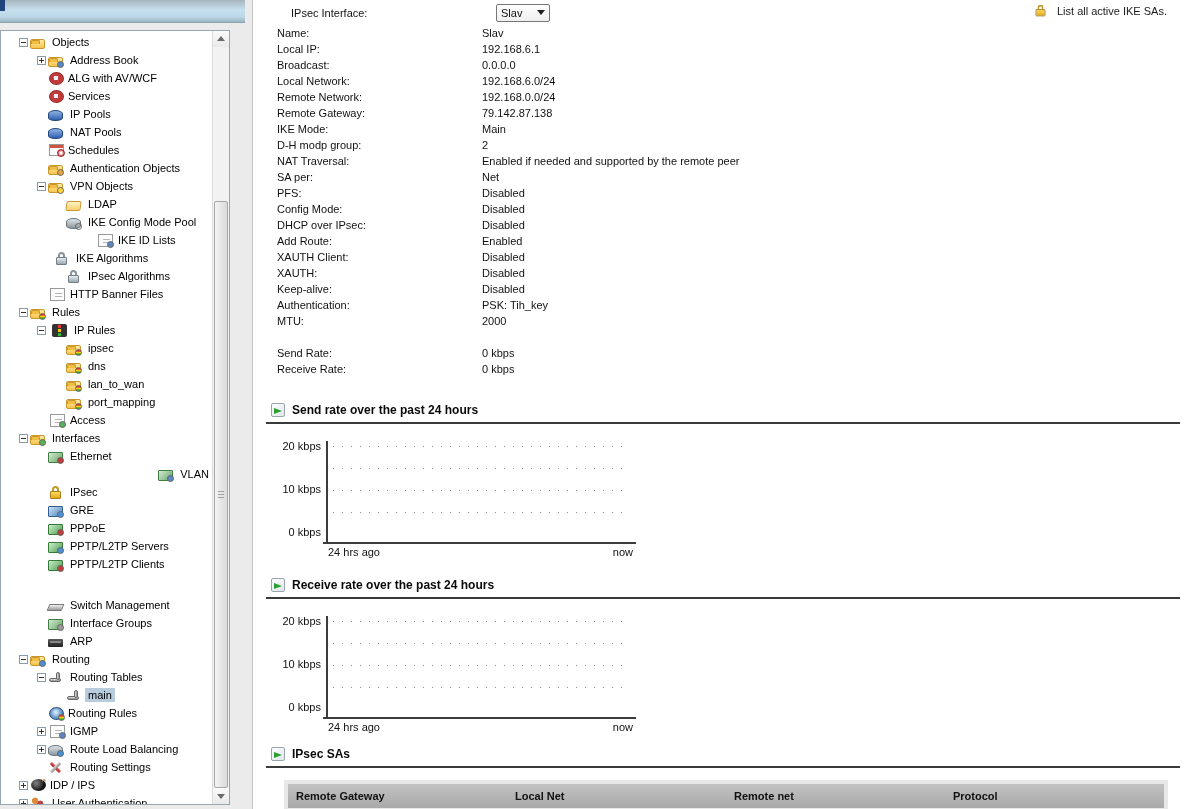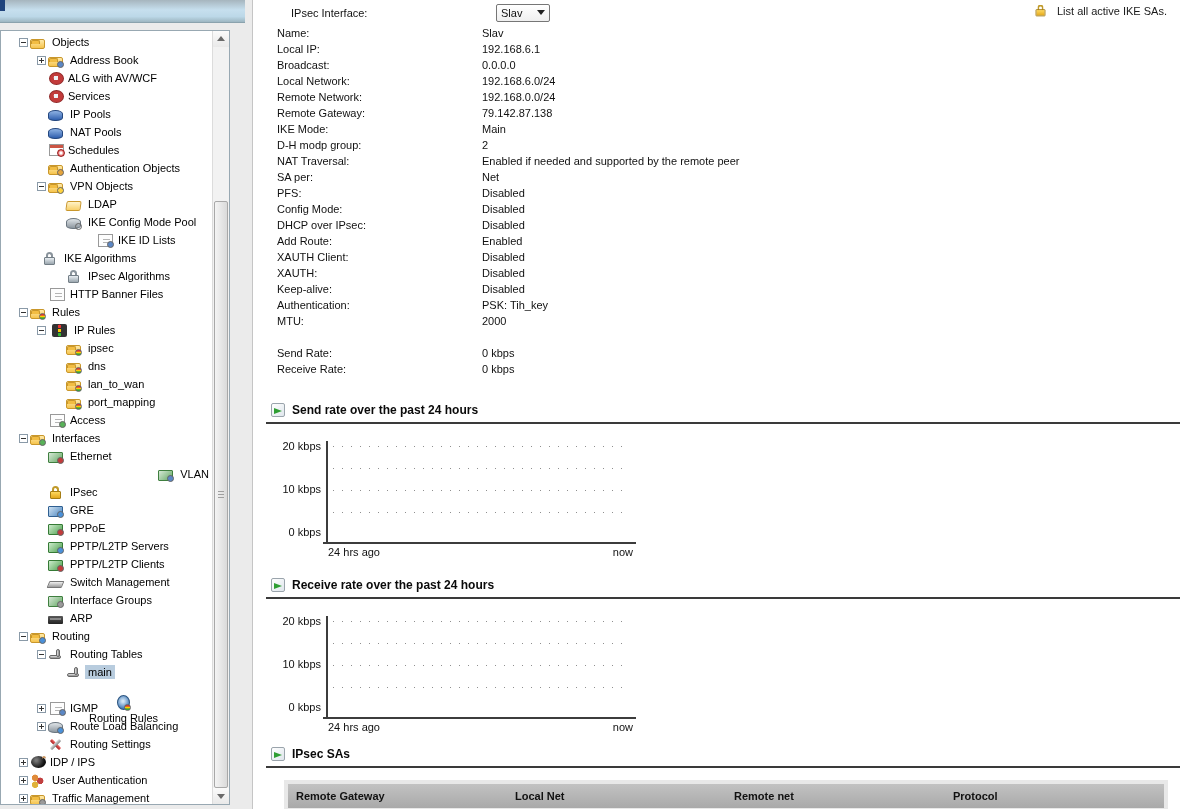--- a/index.html
+++ b/index.html
@@ -180,21 +180,21 @@
       <div class="tree-row" style="padding-left: 52px;">
         <span class="exp-box"></span>
         <span class="ti c-db-gray"></span>
         <span class="tlabel">IKE Config Mode Pool</span>
       </div>
       <div class="tree-row" style="padding-left: 82px;">
         <span class="exp-box"></span>
         <span class="ti c-doc b-blue"></span>
         <span class="tlabel">IKE ID Lists</span>
       </div>
-      <div class="tree-row" style="padding-left: 28px;">
+      <div class="tree-row" style="padding-left: 40px;">
         <span class="exp-box"></span>
         <span class="ti c-lock-gray"></span>
         <span class="tlabel">IKE Algorithms</span>
       </div>
       <div class="tree-row" style="padding-left: 52px;">
         <span class="exp-box"></span>
         <span class="ti c-lock-gray"></span>
         <span class="tlabel">IPsec Algorithms</span>
       </div>
       <div class="tree-row" style="padding-left: 34px;">
@@ -276,21 +276,21 @@
       <div class="tree-row" style="padding-left: 34px;">
         <span class="exp-box"></span>
         <span class="ti c-net-green b-globe"></span>
         <span class="tlabel">PPTP/L2TP Servers</span>
       </div>
       <div class="tree-row" style="padding-left: 34px;">
         <span class="exp-box"></span>
         <span class="ti c-net-green b-red"></span>
         <span class="tlabel">PPTP/L2TP Clients</span>
       </div>
-      <div class="tree-row" style="padding-left: 34px;">
+      <div class="tree-row" style="padding-left: 34px; margin-top: 23px;">
         <span class="exp-box"></span>
         <span class="ti c-switch"></span>
         <span class="tlabel">Switch Management</span>
       </div>
       <div class="tree-row" style="padding-left: 34px;">
         <span class="exp-box"></span>
         <span class="ti c-net b-gray"></span>
         <span class="tlabel">Interface Groups</span>
       </div>
       <div class="tree-row" style="padding-left: 34px;">
@@ -310,21 +310,21 @@
           <span class="exp"></span>
         </span>
         <span class="ti c-pipe"></span>
         <span class="tlabel">Routing Tables</span>
       </div>
       <div class="tree-row" style="padding-left: 52px;">
         <span class="exp-box"></span>
         <span class="ti c-pipe"></span>
         <span class="tlabel sel">main</span>
       </div>
-      <div class="tree-row" style="padding-left: 34px; flex-direction: column;">
+      <div class="tree-row" style="padding-left: 34px;">
         <span class="exp-box"></span>
         <span class="ti c-globe b-traffic"></span>
         <span class="tlabel">Routing Rules</span>
       </div>
       <div class="tree-row" style="padding-left: 34px;">
         <span class="exp-box">
           <span class="exp plus"></span>
         </span>
         <span class="ti c-doc b-blue"></span>
         <span class="tlabel">IGMP</span>

